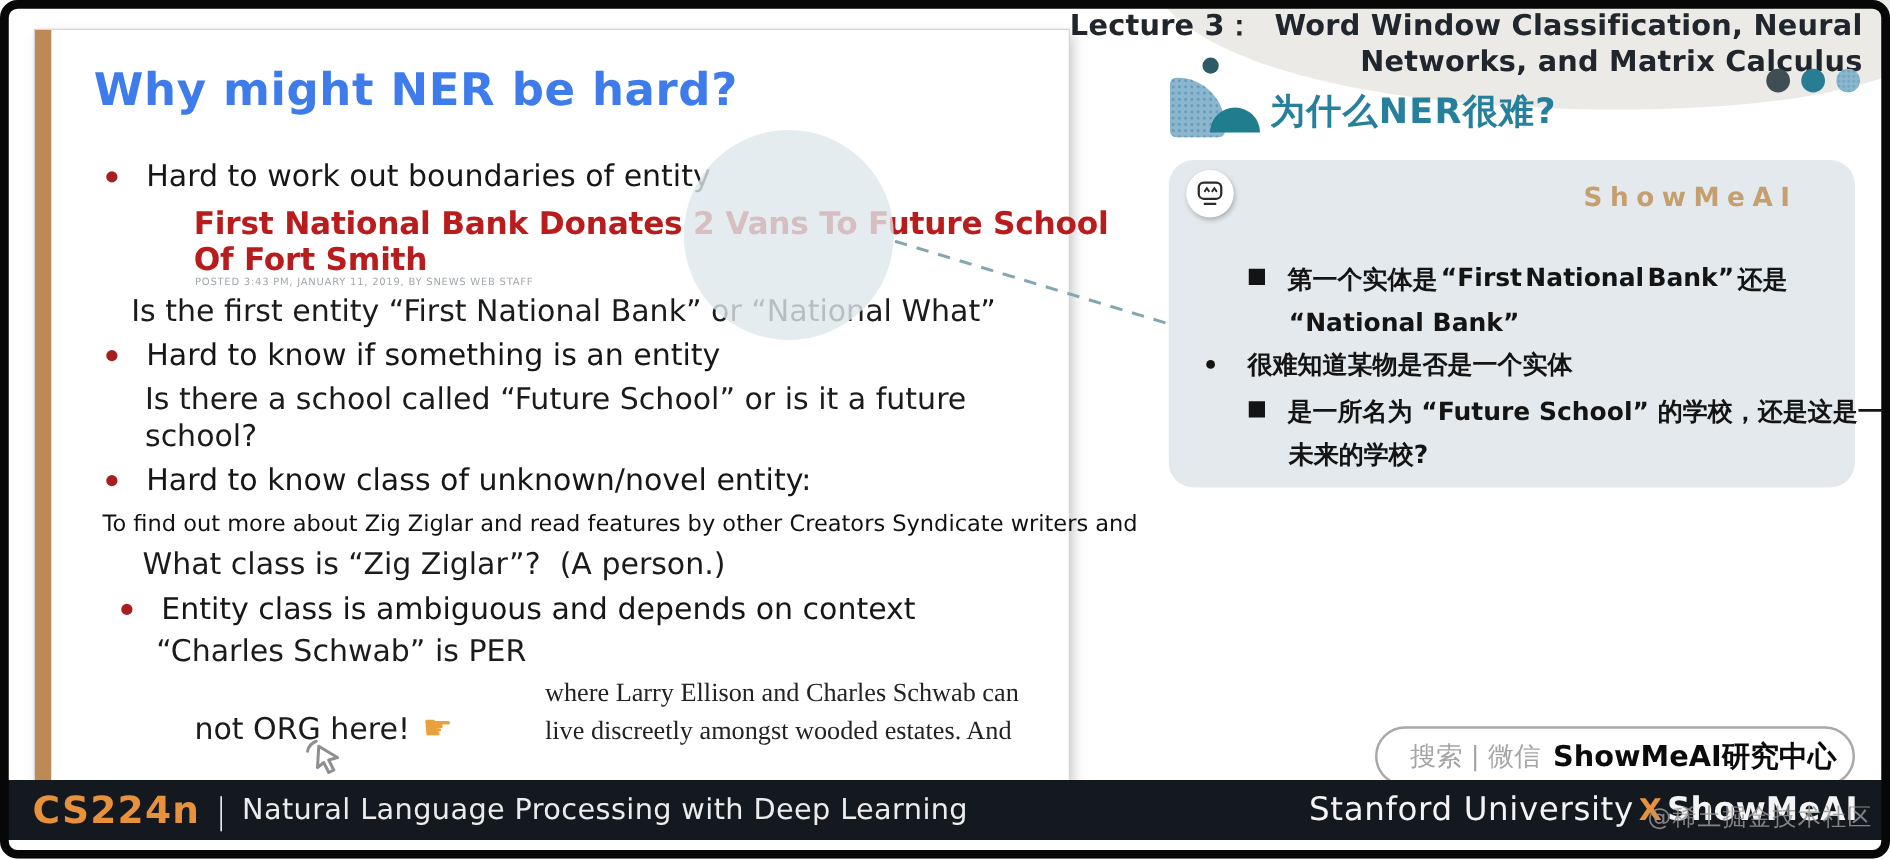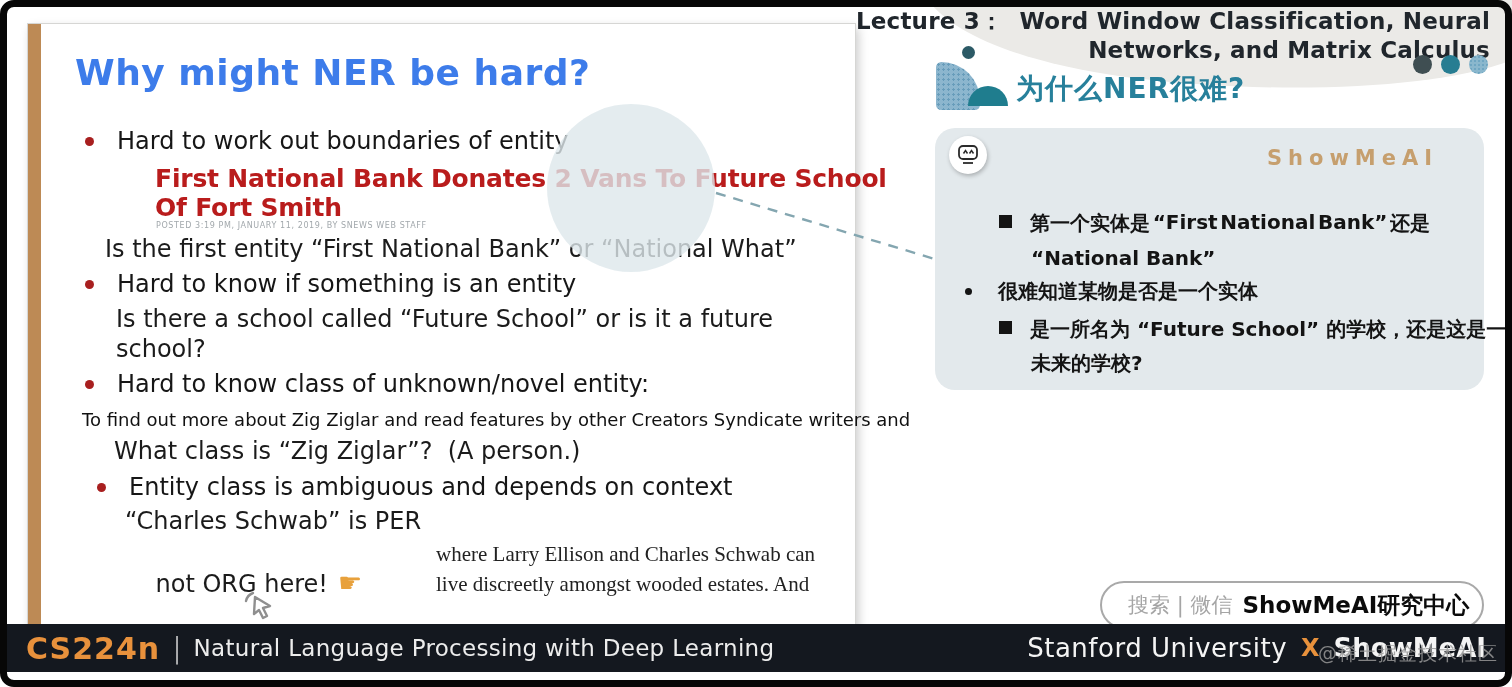--- a/index.html
+++ b/index.html
@@ -106,21 +106,21 @@
   
   .footer {
     position:absolute; left:0; bottom:15px; width:1512px; height:48px; z-index:5;
     background:#14181f; display:flex; align-items:center; justify-content:space-between;
     padding:0 26px 0 26px;
   }
   .f-left { display:flex; align-items:center; gap:12px; }
   .f-course { font-size:30px; font-weight:700; color:#e8913c; letter-spacing:1px; }
   .f-div { font-size:28px; font-weight:300; color:#e8e8e8; }
   .f-sub { font-size:23px; font-weight:400; color:#ececec; letter-spacing:0.3px; }
-  .f-right { display:flex; align-items:center; gap:14px; }
+  .f-right { display:flex; align-items:center; gap:4px; }
   .f-stanford { font-size:26px; color:#f4f4f4; letter-spacing:0.5px; }
   .f-x { font-size:24px; font-weight:700; color:#e8913c; }
   .f-brand { font-size:26px; font-weight:600; color:#f4f4f4; }
   .jj-watermark {
     position:absolute; right:14px; top:641px; z-index:6;
     font-size:19px; color:rgba(150,150,150,0.85); letter-spacing:1px;
   }
 </style>
 </head>
 <body>
@@ -148,21 +148,21 @@
   <div class="slide-accent"></div>
   <div class="slide-title">Why might NER be hard?</div>
 
   <div class="row" style="left:57px; top:103px;">
     <span class="dot-red"></span>
     <span class="btxt">Hard to work out boundaries of entity</span>
   </div>
 
   <div class="headline" style="top:140px;">First National Bank Donates 2 Vans To Future School</div>
   <div class="headline" style="top:169px;">Of Fort Smith</div>
-  <div class="caption">POSTED 3:19 PM, JANUARY 11, 2019, BY SNEWS WEB STAFF</div>
+  <div class="caption">POSTED 3:43 PM, JANUARY 11, 2019, BY SNEWS WEB STAFF</div>
 
   <div class="qline" style="left:77px; top:211px;">Is the first entity “First National Bank” or “National What”</div>
 
   <div class="row" style="left:57px; top:246px;">
     <span class="dot-red"></span>
     <span class="btxt">Hard to know if something is an entity</span>
   </div>
 
   <div class="qline" style="left:88px; top:281px;">Is there a school called “Future School” or is it a future</div>
   <div class="qline" style="left:88px; top:311px;">school?</div>

